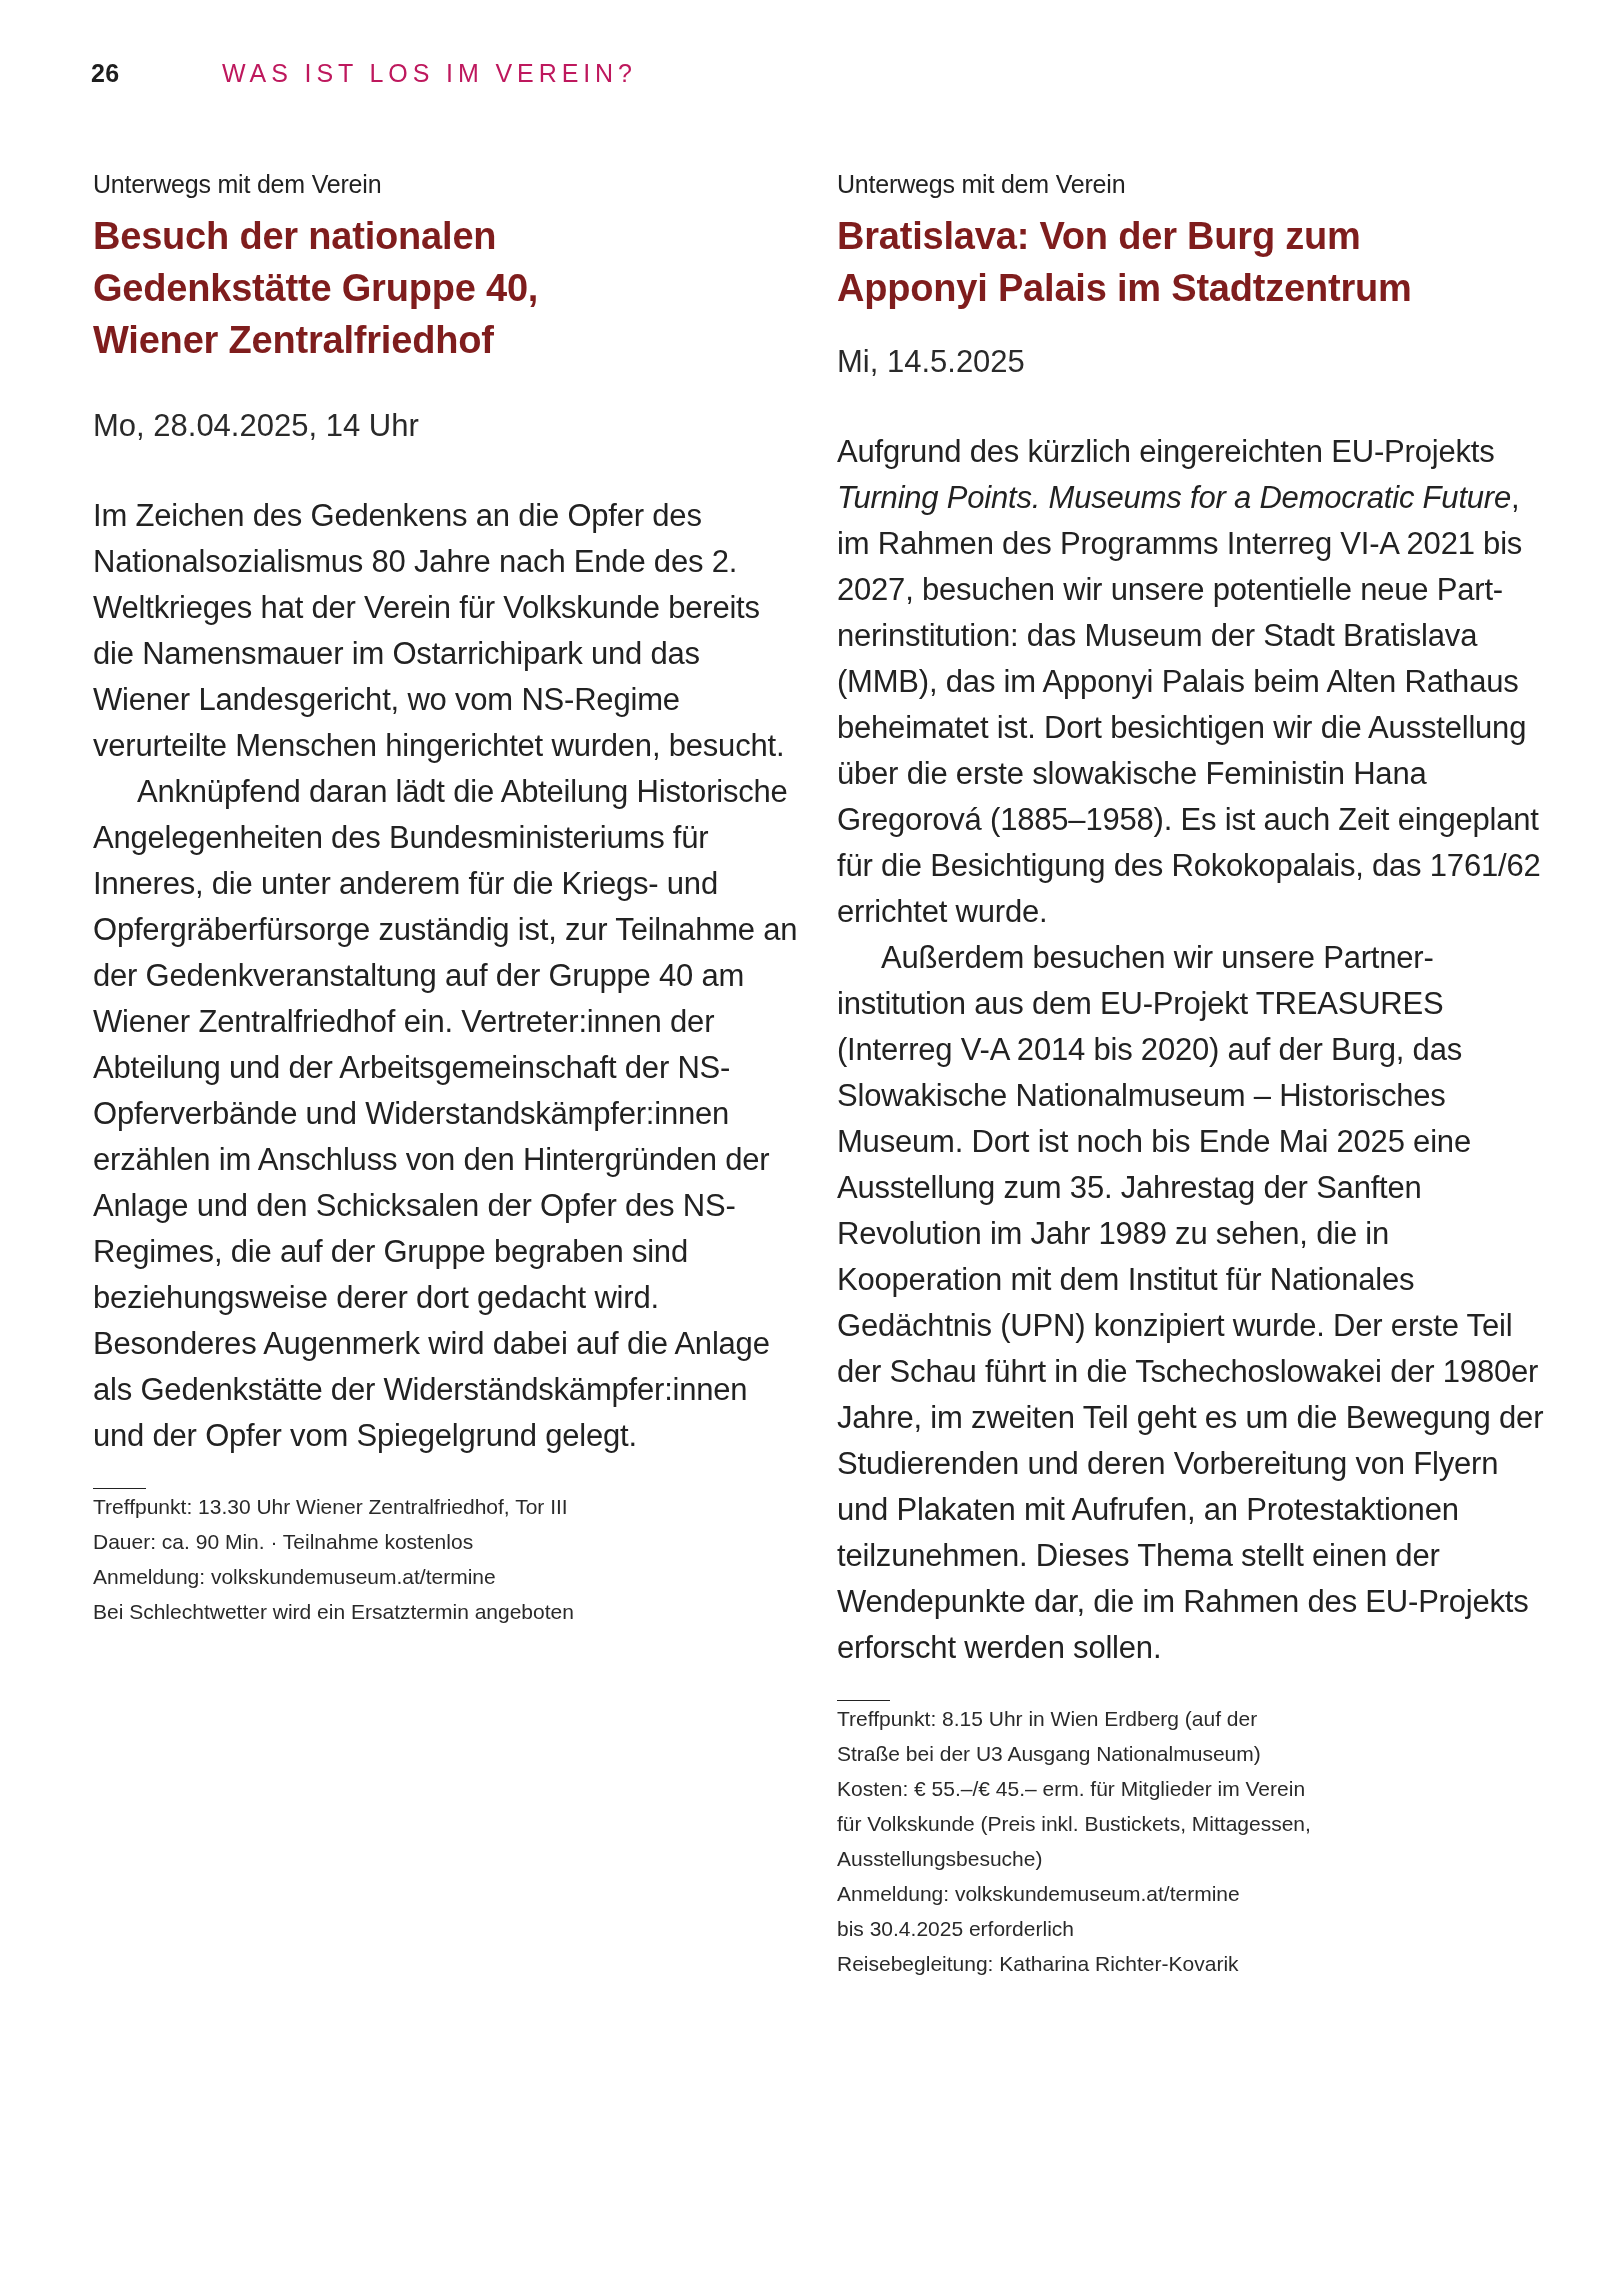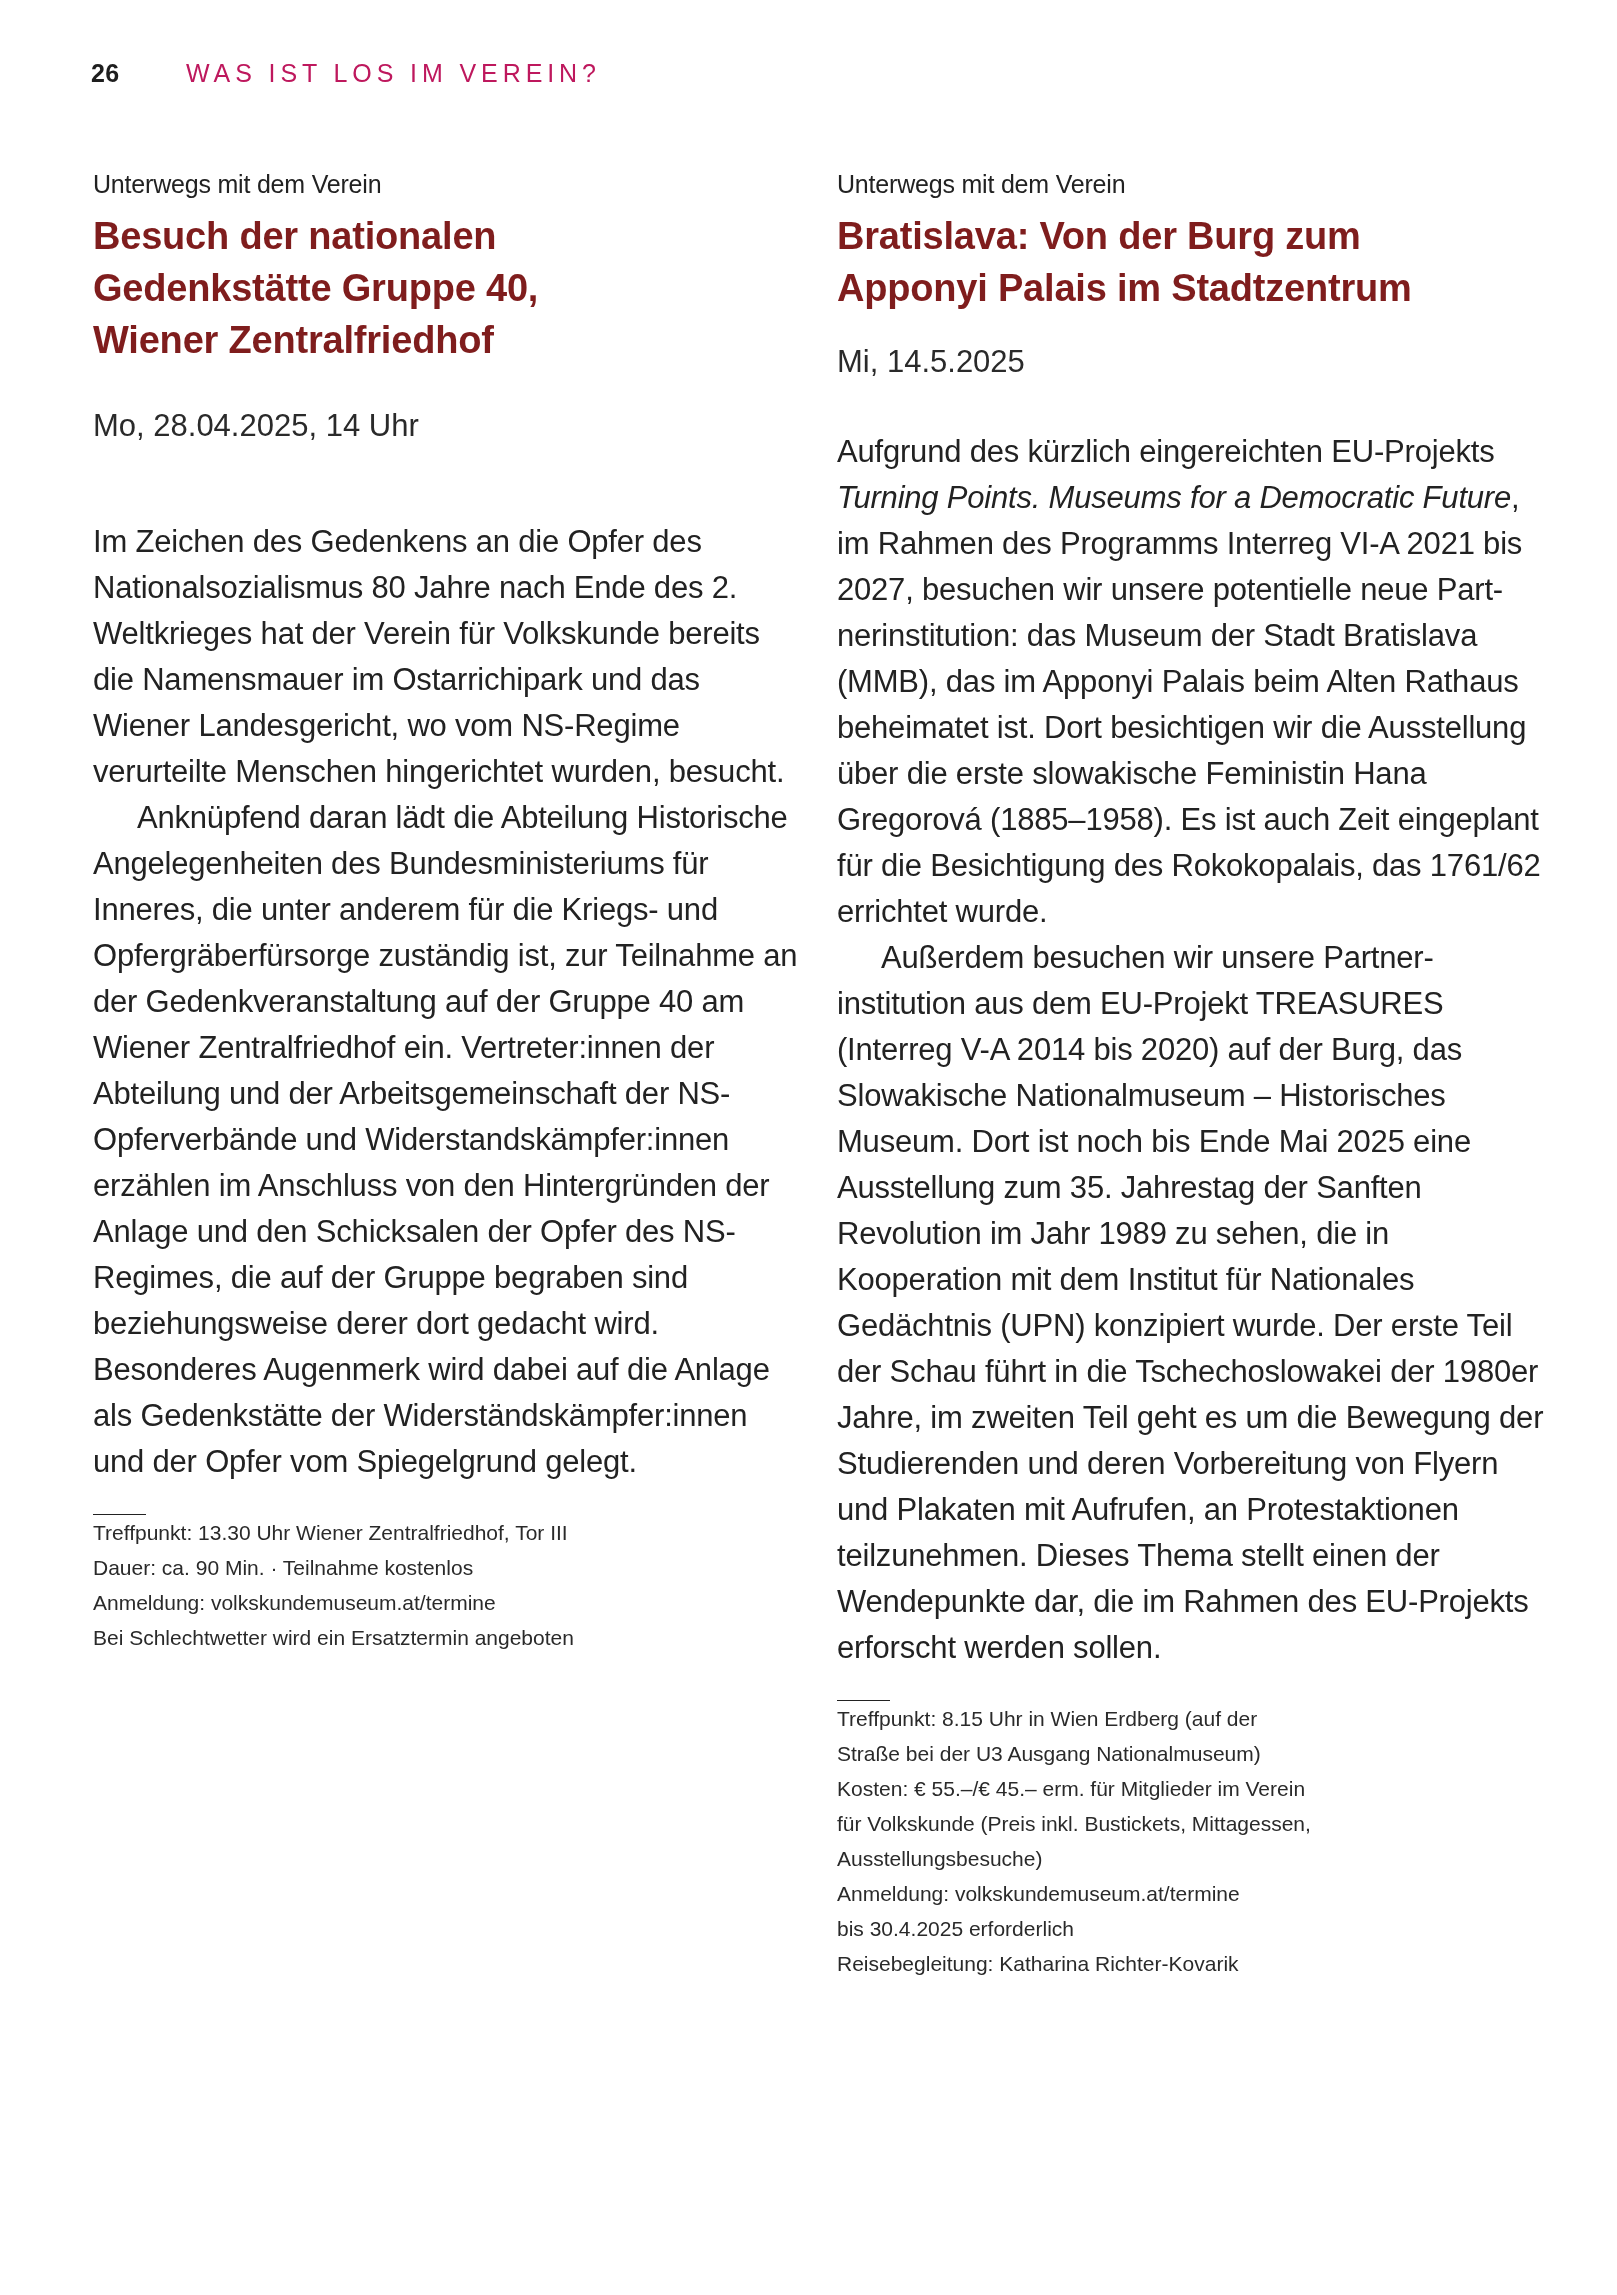--- a/index.html
+++ b/index.html
@@ -4,37 +4,37 @@
 <style>
   html, body { margin: 0; padding: 0; background: #ffffff; }
   body {
     width: 1617px; height: 2295px; position: relative; overflow: hidden;
     font-family: "Liberation Sans", "DejaVu Sans", sans-serif;
     color: #1e1e1e;
   }
   .running-head {
     position: absolute; left: 91px; top: 57px;
     display: flex; align-items: flex-end;
-    font-size: 25px; line-height: 32px;
+    font-size: 25px; line-height: 32px; gap: 36px;
   }
   .page-num { font-weight: bold; width: 95px; letter-spacing: 0.4px; }
   .section-title { letter-spacing: 4.9px; color: #be185d; }
 
   .col { position: absolute; top: 158px; width: 712px; }
   .col.left { left: 93px; }
   .col.right { left: 837px; }
 
   .kicker { font-size: 25px; line-height: 52px; color: #222; font-weight: normal; margin: 0; letter-spacing: -0.2px; }
   .headline { font-size: 38px; line-height: 52px; font-weight: bold; margin: 0; color: #7f1d1d; letter-spacing: -0.2px; }
   .date { font-size: 31px; line-height: 40px; color: #2a2a2a; margin: 0; }
   .left .date { margin-top: 40px; }
   .right .date { margin-top: 28px; }
 
   .body { font-size: 31px; line-height: 46px; color: #222; margin: 0; letter-spacing: -0.2px; }
-  .left .body { margin-top: 73px; }
+  .left .body { margin-top: 47px; }
   .right .body { margin-top: 47px; }
   .body p { margin: 0; }
   .body p + p { text-indent: 44px; }
   .body em { font-style: italic; }
 
   .rule { width: 53px; height: 0; border-top: 1.6px solid #222; margin: 29px 0 0 0; }
   .info { font-size: 21px; line-height: 35px; color: #2a2a2a; }
   .info div { margin: 0; }
 </style>
 </head>

